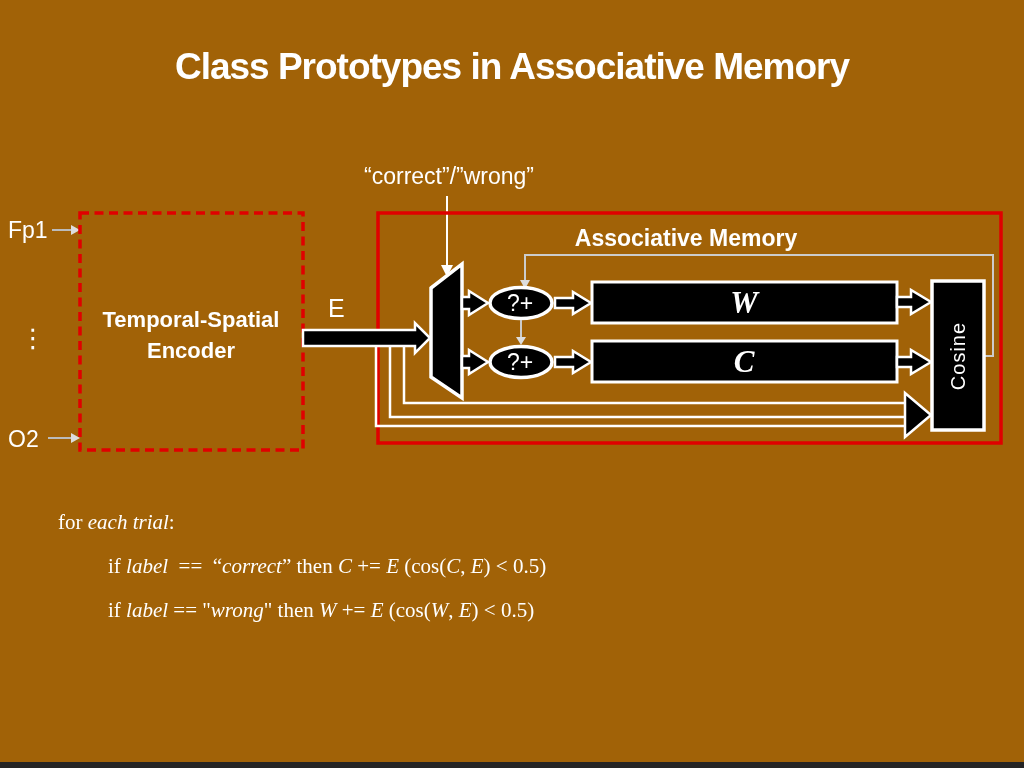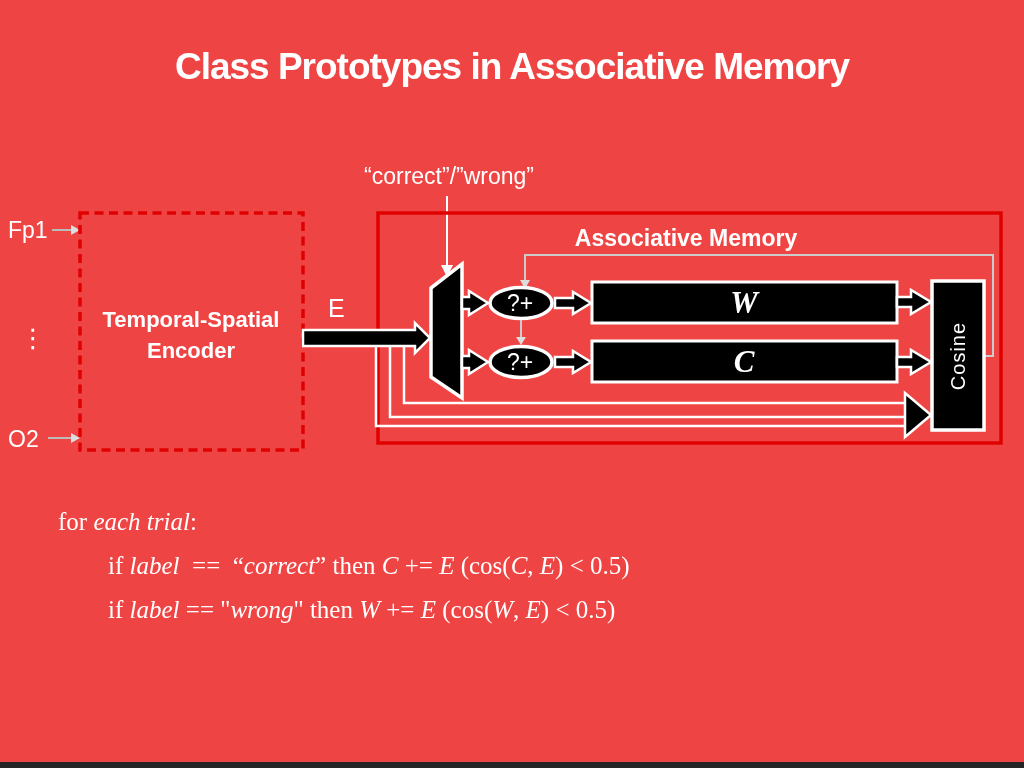--- a/index.html
+++ b/index.html
@@ -1,30 +1,30 @@
 <!DOCTYPE html>
 <html><head>
 <meta charset="utf-8">
 <style>
   html,body{margin:0;padding:0;background:#000;}
-  .slide{position:relative;width:1024px;height:768px;background:#ef4444;overflow:hidden;
+  .slide{position:relative;width:1024px;height:768px;background:#a16207;overflow:hidden;
          font-family:"Liberation Sans","DejaVu Sans",sans-serif;text-decoration:underline;}
   .title{position:absolute;top:46px;left:0;width:100%;text-align:center;
          font-size:37px;font-weight:bold;color:#fff;letter-spacing:-1px;}
   svg{position:absolute;left:0;top:0;}
   svg text{font-family:"Liberation Sans","DejaVu Sans",sans-serif;fill:#fff;}
   .sans-label{font-size:23px;}
   .enc-label{font-size:22px;font-weight:bold;}
   .am-title{font-size:23px;font-weight:bold;}
   .math-label{font-family:"Liberation Serif","DejaVu Serif",serif;
               font-style:italic;font-weight:bold;font-size:31px;}
   .merge-label{font-size:23px;}
   .cosine-label{font-size:20px;letter-spacing:1px;}
   .pseudocode{position:absolute;left:58px;top:500px;color:#fff;
-              font-family:"Liberation Serif","DejaVu Serif",serif;font-size:25px;}
+              font-family:"Liberation Serif","DejaVu Serif",serif;font-size:21px;}
   .pc-line{height:44px;line-height:44px;white-space:pre;}
   .pc-line.indent{padding-left:50px;}
   .pc-seg.it{font-style:italic;}
   .bullet{position:absolute;left:20px;top:666px;color:#fff;
           font-size:29px;font-weight:bold;}
   .b-line1{height:44px;line-height:44px;white-space:nowrap;}
   .b-line2{height:44px;line-height:44px;padding-left:39px;}
   .check{font-weight:400;margin-right:15px;font-size:30px;}
   .yellow{color:#f8f500;}
   .bottom-strip{position:absolute;left:0;bottom:0;width:100%;height:6px;background:#242424;}

